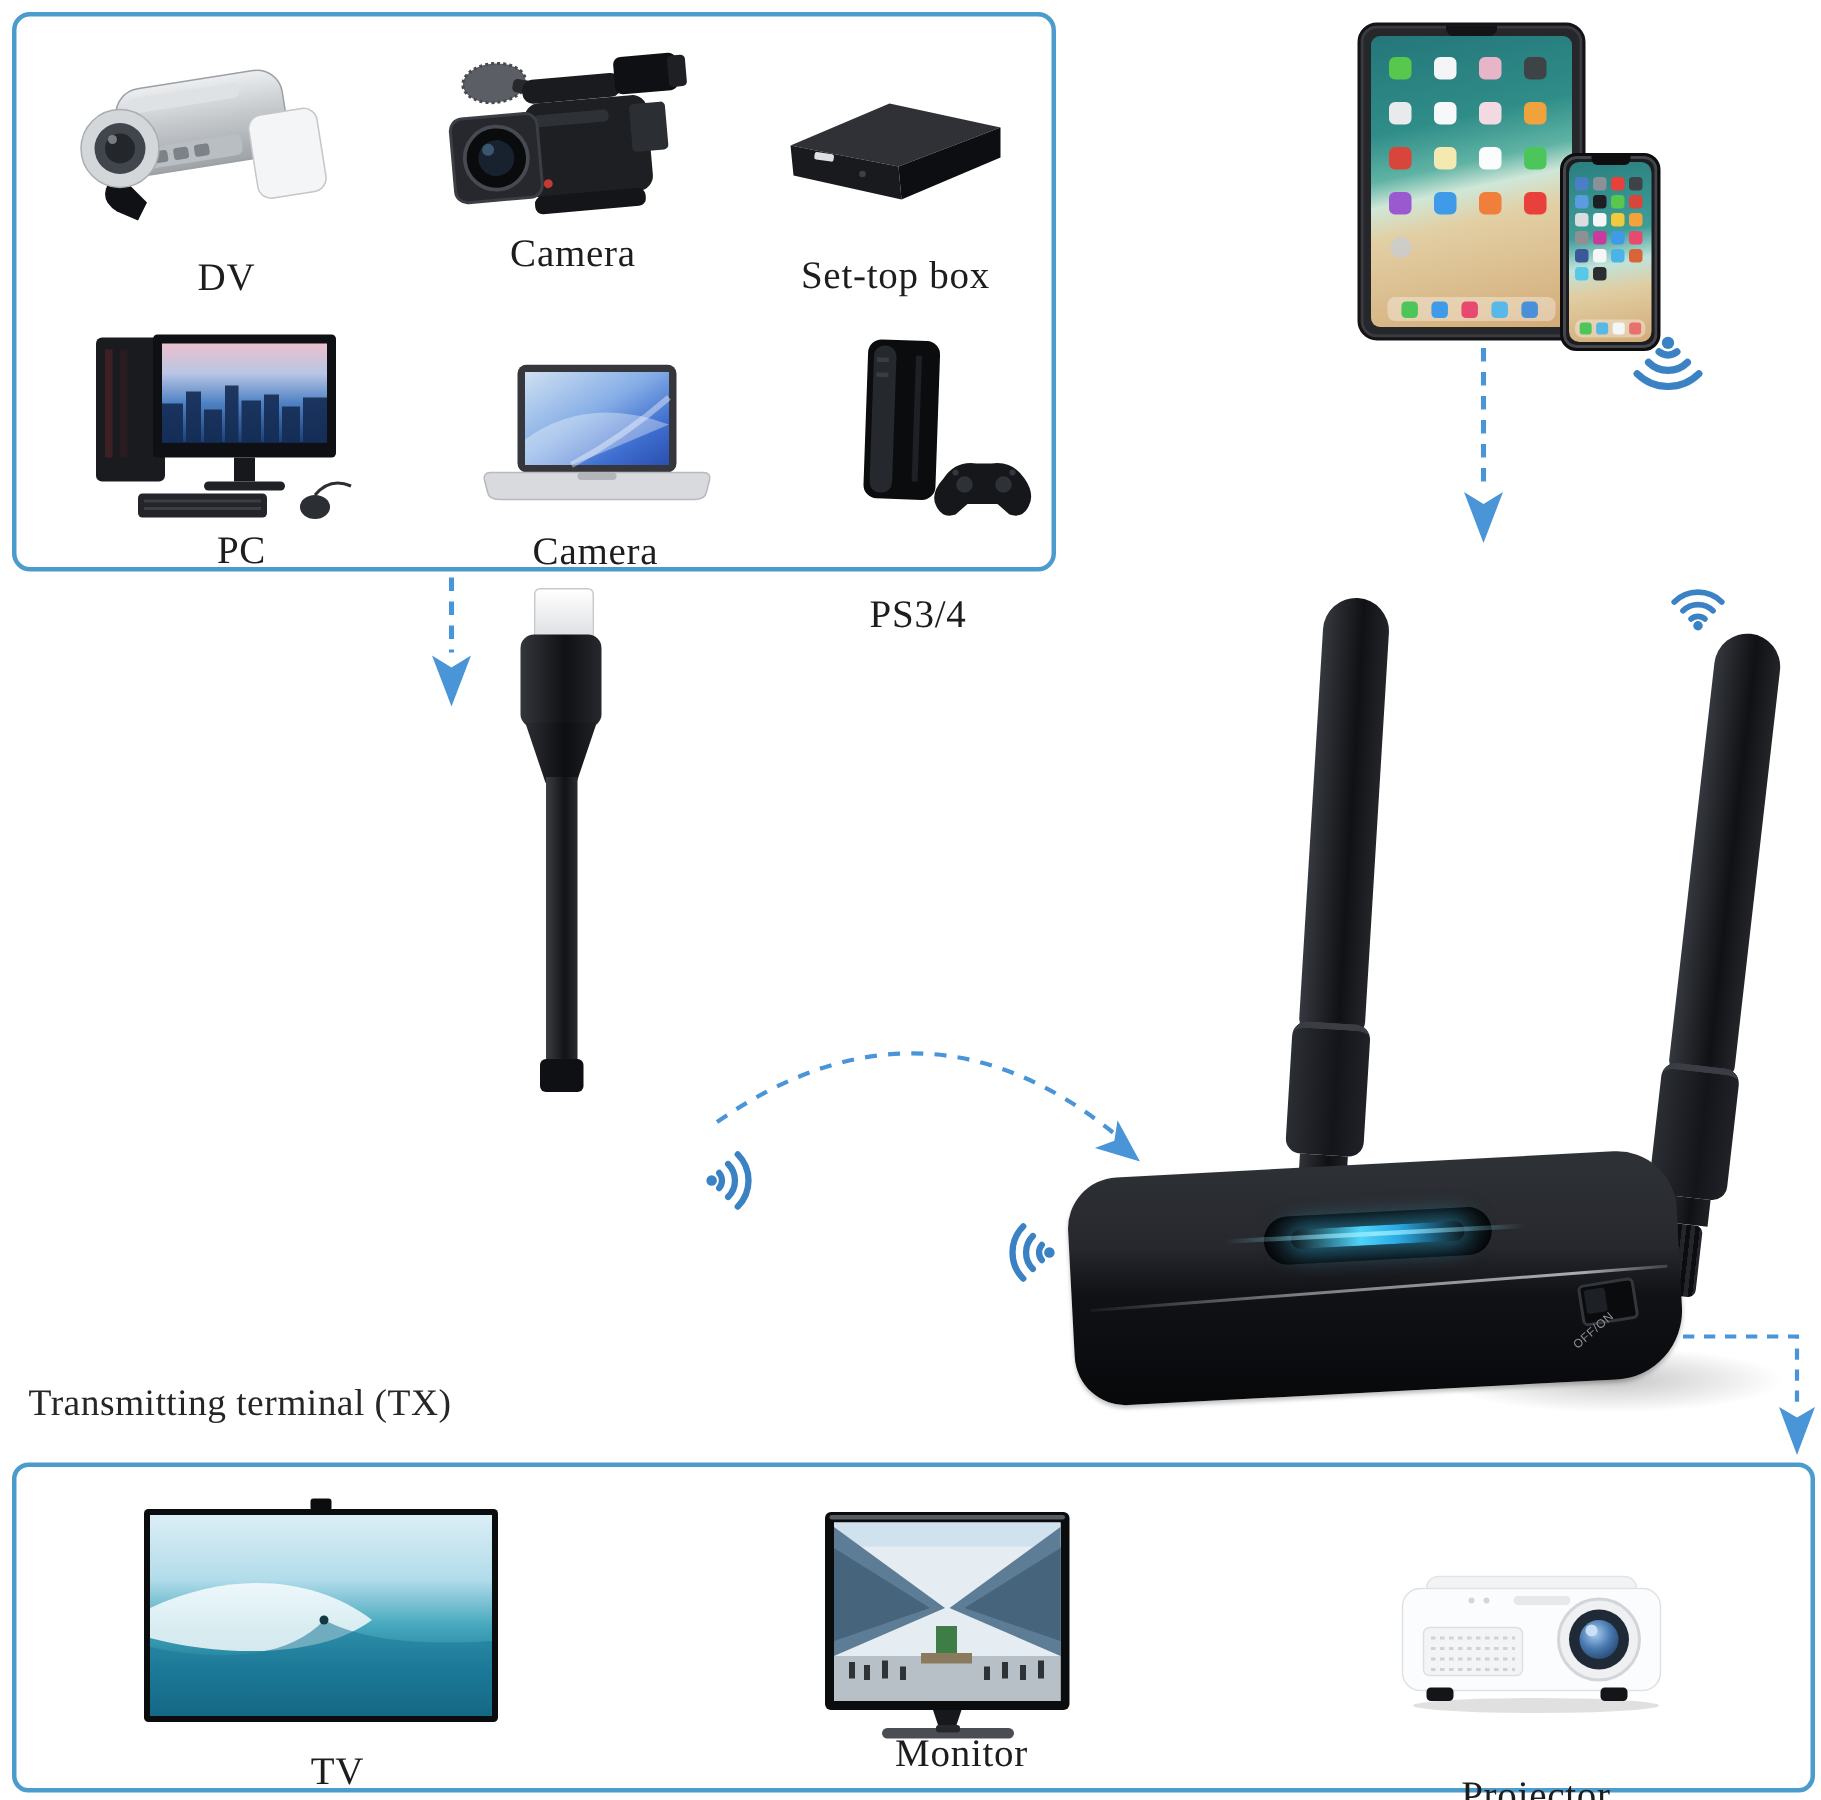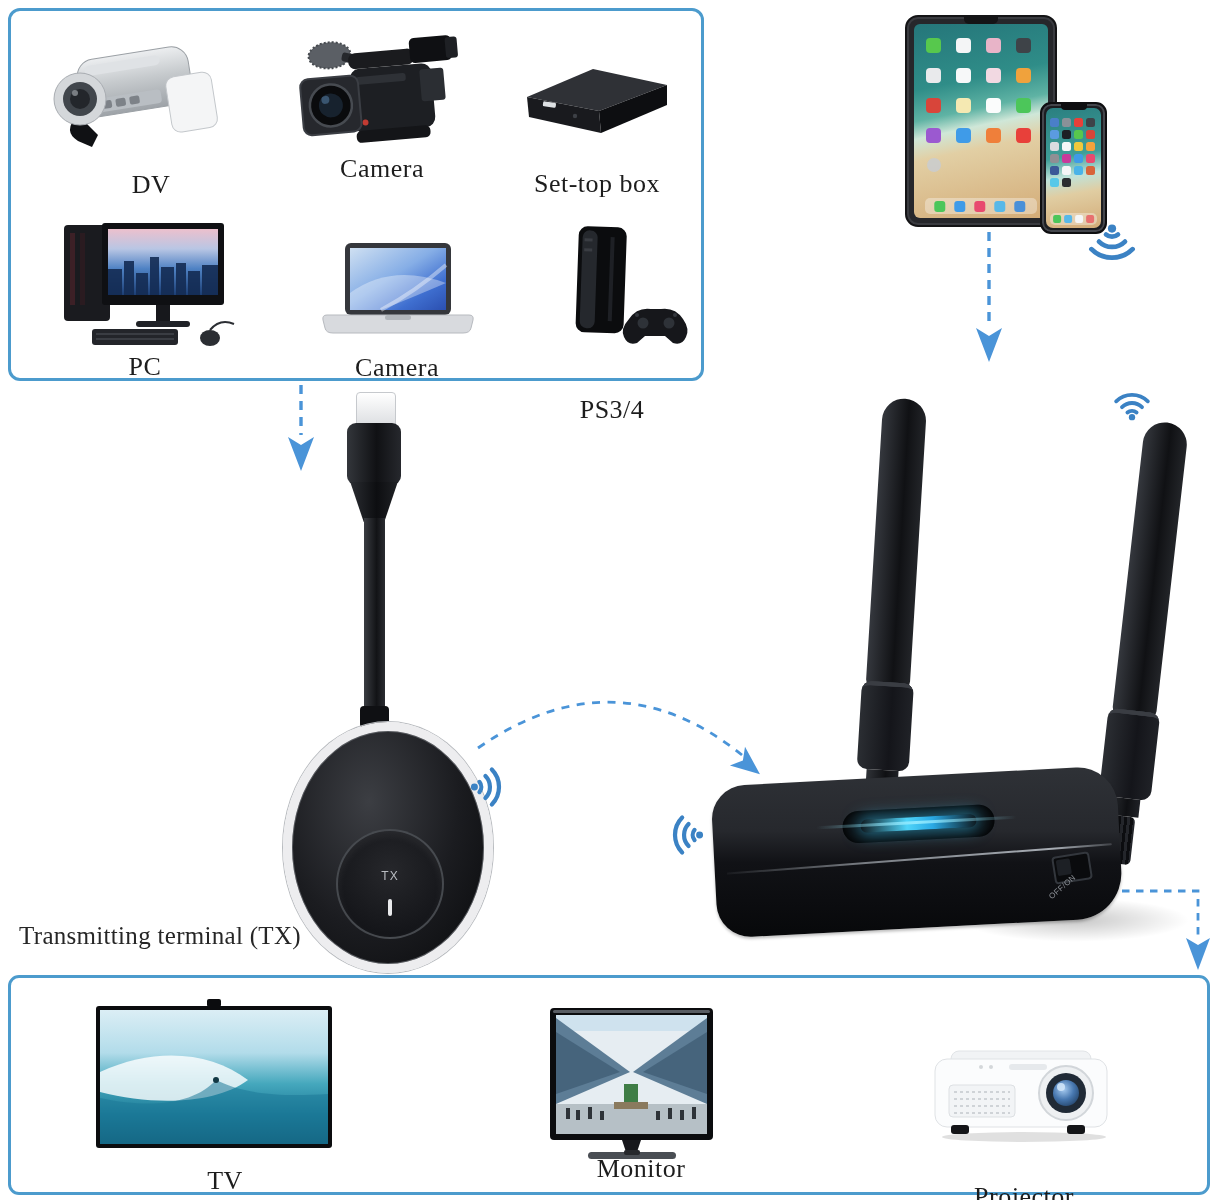--- a/index.html
+++ b/index.html
@@ -182,21 +182,21 @@
       <rect x="98" y="88" width="14" height="16" fill="#17181c"></rect>
       <rect x="78" y="104" width="54" height="6" rx="3" fill="#202227"></rect>
       <rect x="34" y="112" width="86" height="16" rx="3" fill="#23252a"></rect>
       <g stroke="#3a3d43" stroke-width="2">
           <line x1="38" y1="117" x2="116" y2="117"></line>
           <line x1="38" y1="122" x2="116" y2="122"></line>
         </g>
       <ellipse cx="152" cy="121" rx="10" ry="8" fill="#2b2e33"></ellipse>
       <path d="M152 113 q10 -12 24 -6" fill="none" stroke="#2b2e33" stroke-width="2"></path>
     </svg>
-    <span class="dev-label" style="left:134px;top:341px;text-align:center;">PC</span>
+    <span class="dev-label" style="left:150px;top:341px;text-align:center;">PC</span>
 
     <svg class="abs" style="left:310px;top:232px;" width="154" height="97" viewBox="0 0 154 97">
       <defs>
         <linearGradient id="lapG" x1="0" y1="0" x2="1" y2="1">
           <stop offset="0" stop-color="#cfe0f2"></stop>
             <stop offset=".45" stop-color="#86aee6"></stop>
           <stop offset=".75" stop-color="#3f6fd0"></stop>
             <stop offset="1" stop-color="#2b4fb0"></stop>
         </linearGradient>
       </defs>
@@ -323,26 +323,20 @@
   <svg class="abs" style="left:281px;top:381px;" width="40" height="96" viewBox="0 0 40 96">
     <line x1="20" y1="4" x2="20" y2="54" stroke="#4a94d8" stroke-width="3.4" stroke-dasharray="9 7"></line>
     <polygon points="20,90 7,56 20,64 33,56" fill="#4a94d8"></polygon>
   </svg>
 
   <div class="hdmi-tip"></div>
   <div class="hdmi-plug"></div>
   <div class="hdmi-taper"></div>
   <div class="hdmi-cable"></div>
   <div class="hdmi-collar"></div>
-  <div class="tx-puck">
-    <div class="tx-inner">
-      <span class="tx-badge">TX</span>
-      <div class="tx-indicator"></div>
-    </div>
-  </div>
   <span class="caption" style="left:160px;top:922px;text-align:right;">Transmitting terminal (TX)</span>
 
   <div class="wifi" style="left:468px;top:764px;">
     <svg width="44" height="46" viewBox="0 0 48 42" style="transform:rotate(90deg);transform-origin:50% 50%;">
       <g fill="none" stroke="#3b82c4" stroke-width="4.6" stroke-linecap="round">
         <path d="M5 19 A27 27 0 0 1 43 19"></path>
         <path d="M12 26 A17 17 0 0 1 36 26"></path>
         <path d="M18.5 32.5 A8.5 8.5 0 0 1 29.5 32.5"></path>
       </g>
       <circle cx="24" cy="38" r="3.8" fill="#3b82c4"></circle>

